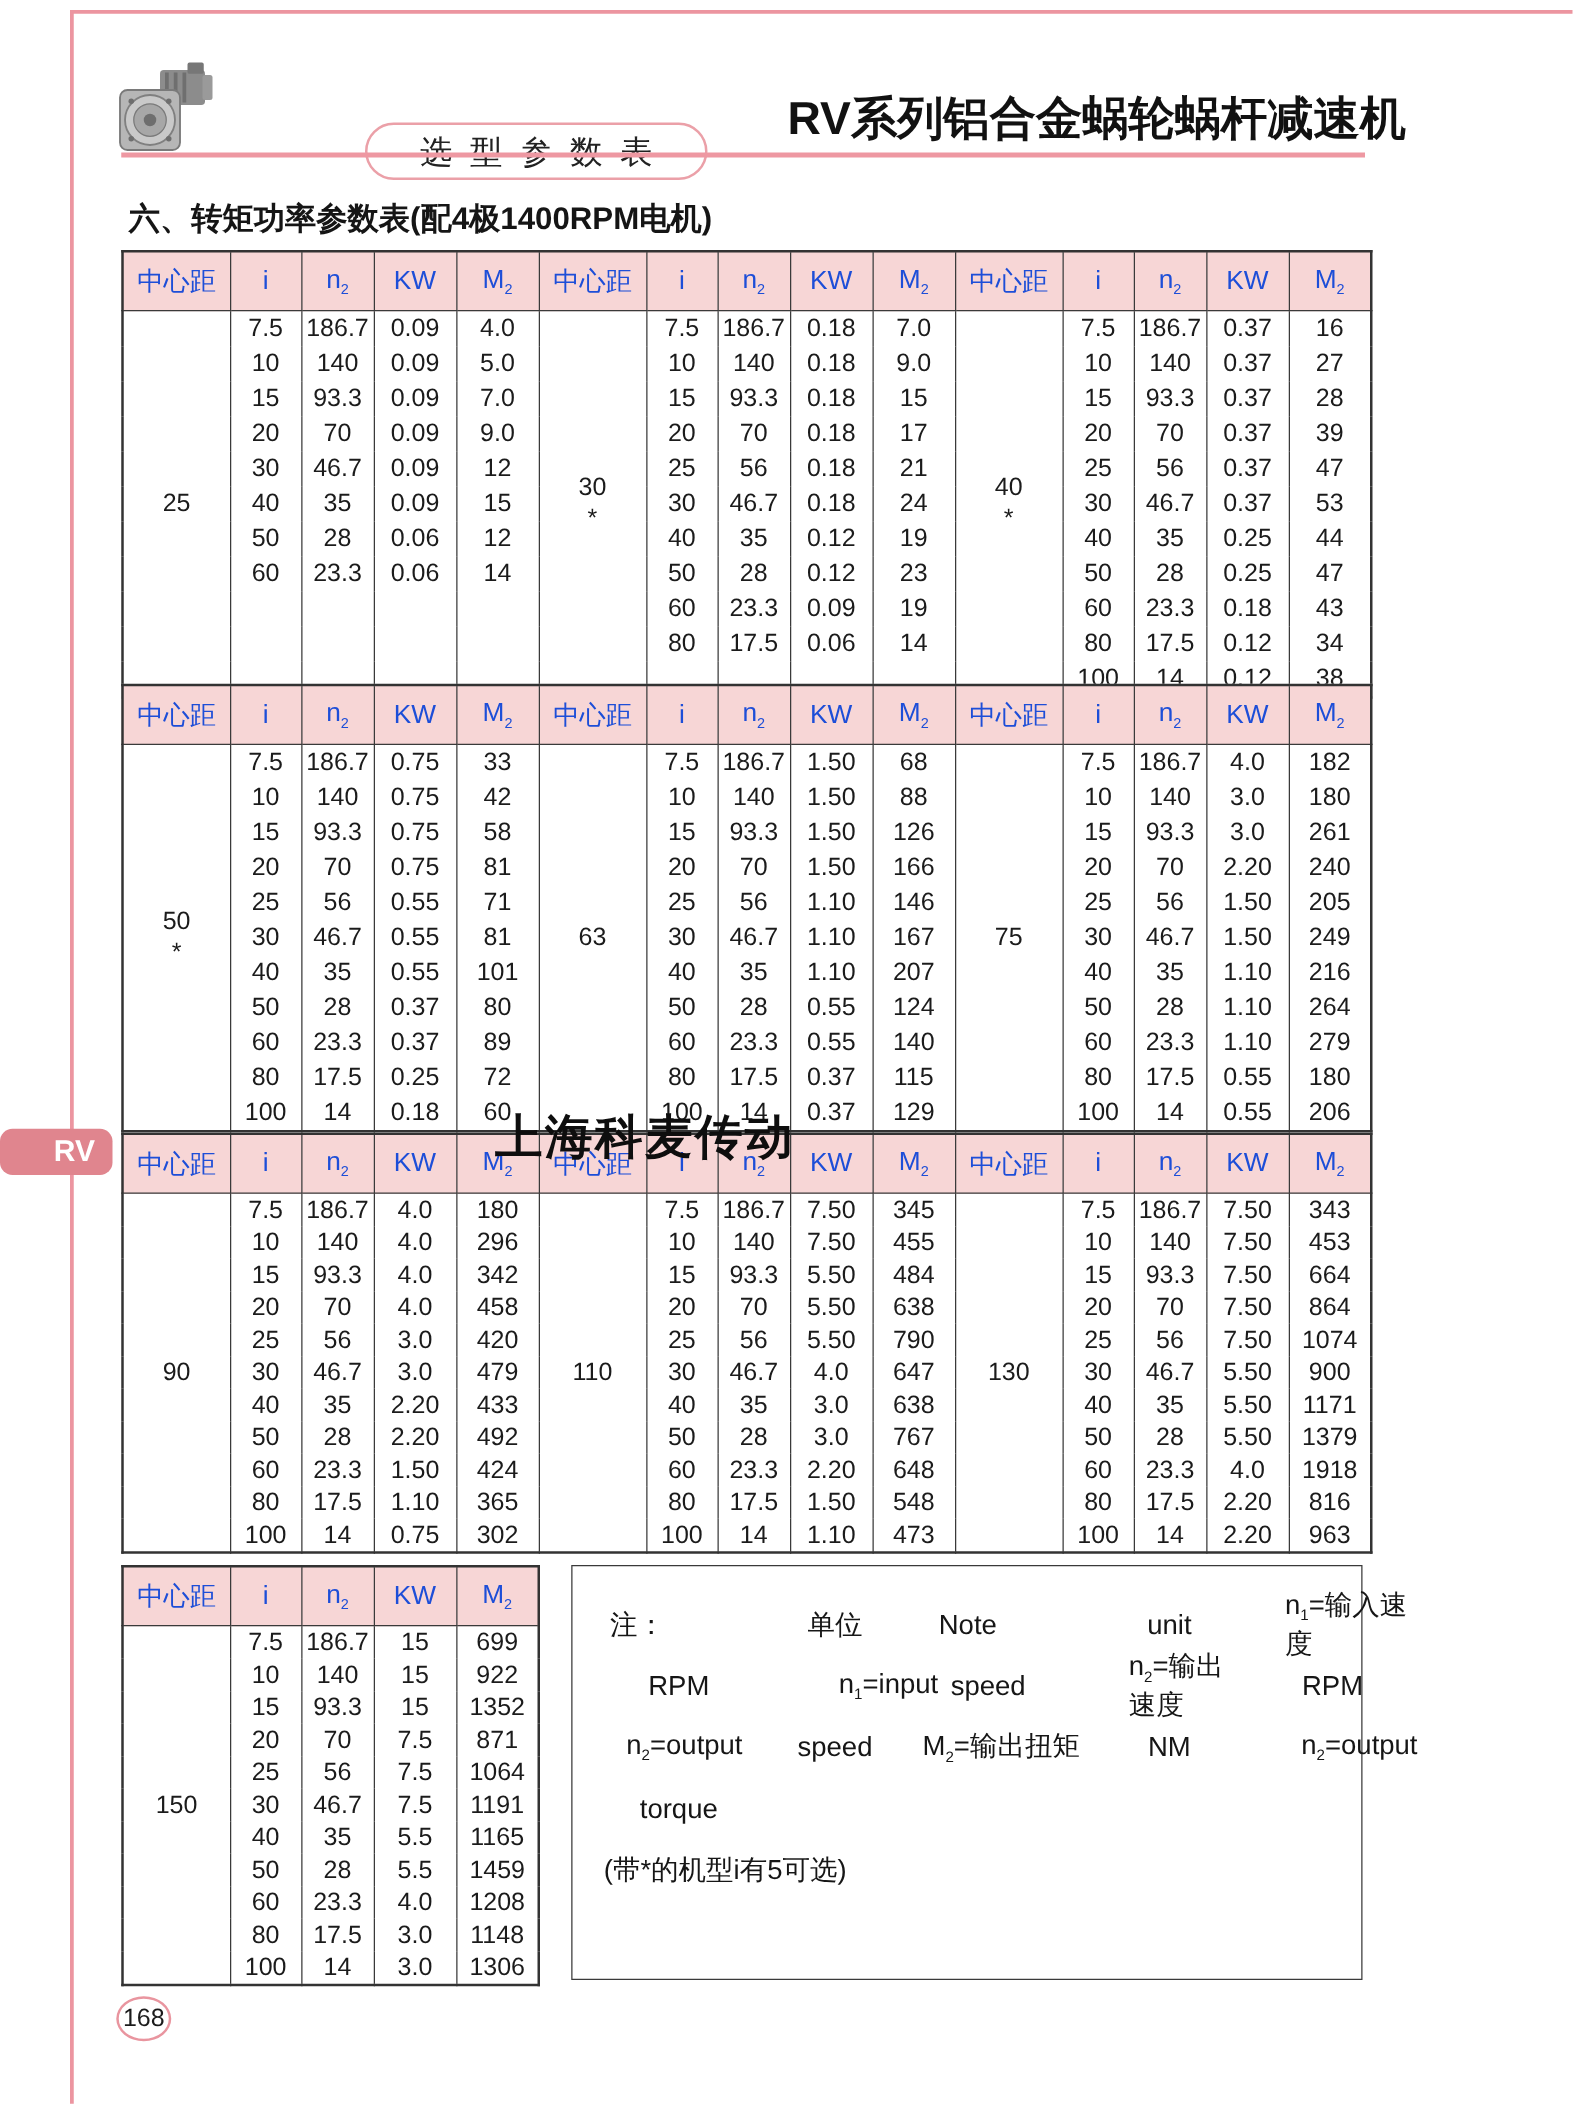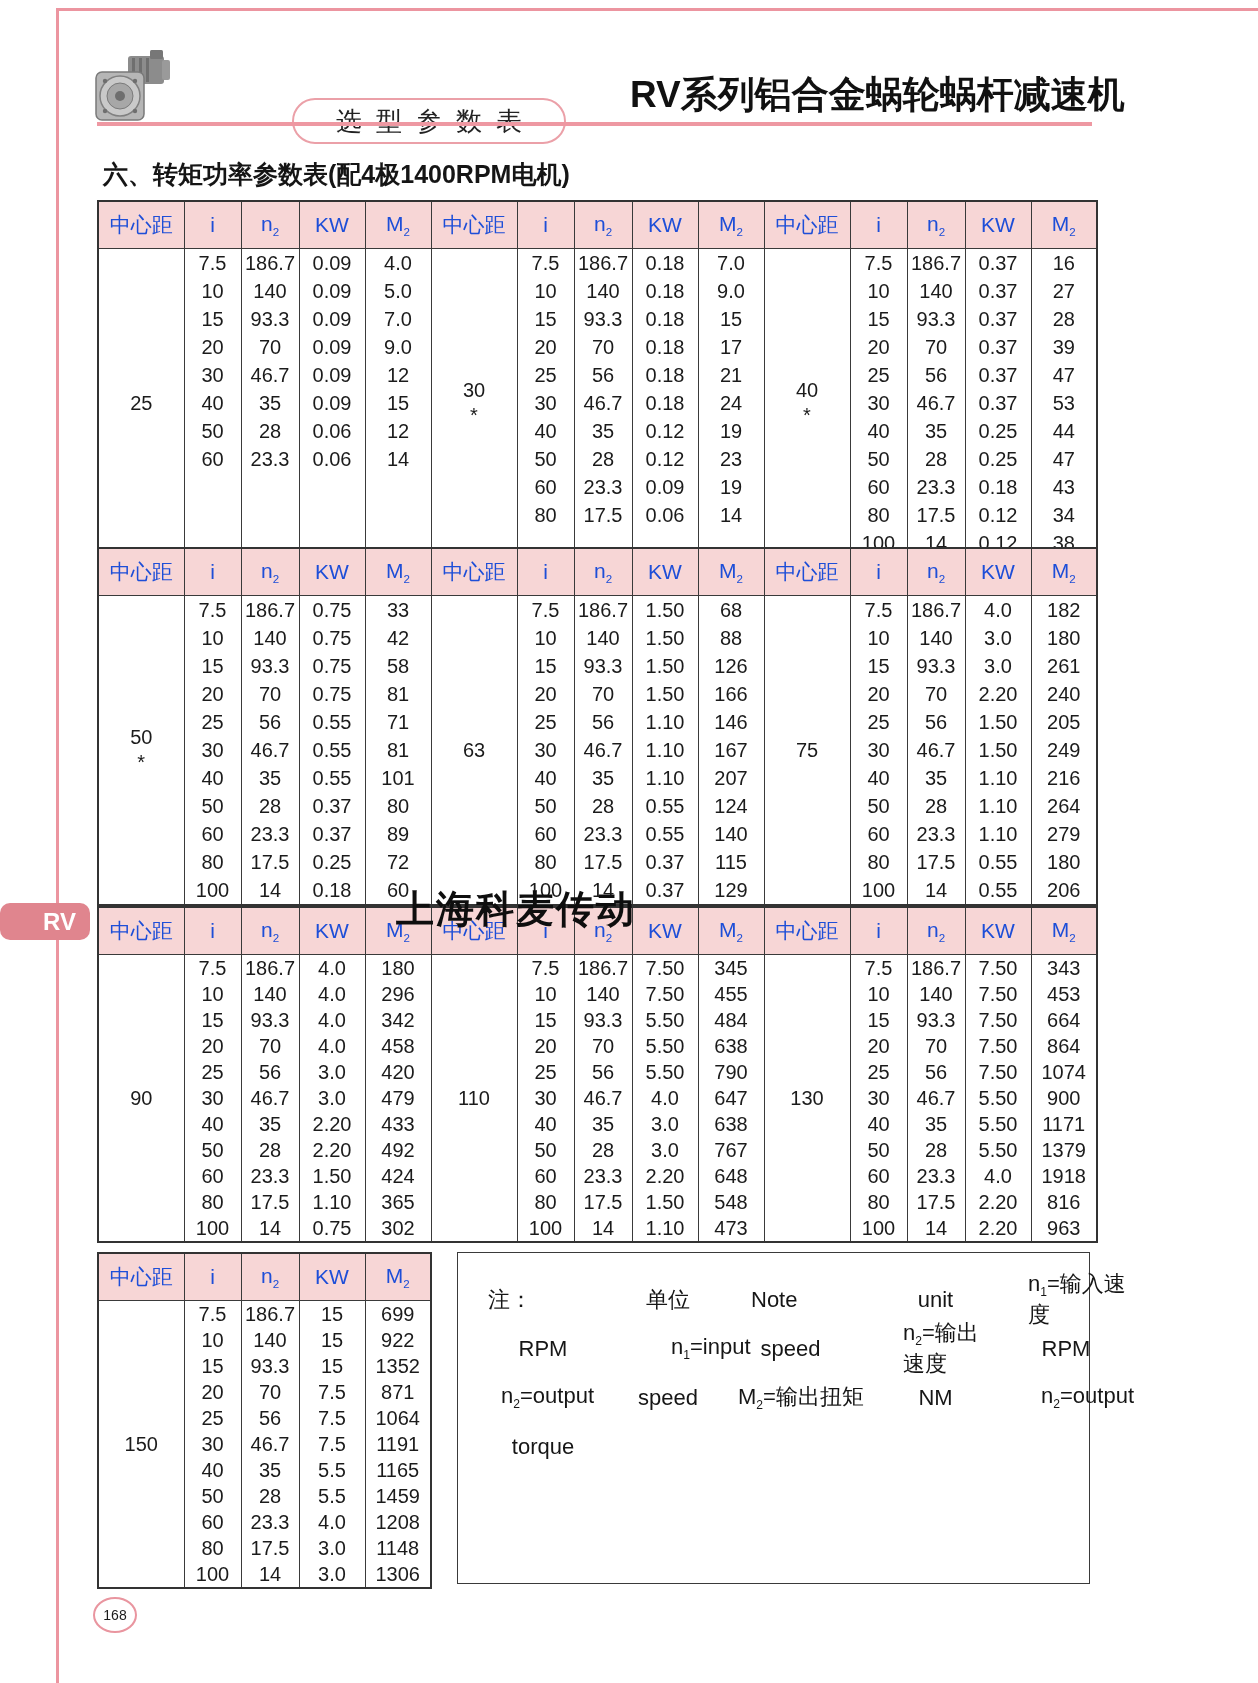--- a/index.html
+++ b/index.html
@@ -64,21 +64,21 @@
     color:#0e0e0e;letter-spacing:2px;white-space:nowrap;margin-top:36px;
   }
   .rv-tab{
     position:absolute;left:0;top:903px;width:90px;height:37px;background:#e0858e;
     color:#ffffff;font-weight:bold;font-size:24px;display:flex;align-items:center;
     justify-content:flex-end;padding-right:14px;box-sizing:border-box;border-radius:10px;
   }
   .page-number{
     position:absolute;left:93px;top:1597px;width:44px;height:36px;
     border:2px solid #e9959f;border-radius:50%;box-sizing:border-box;
-    display:flex;align-items:center;justify-content:center;font-size:14px;color:#1b1b1b;
+    display:flex;align-items:center;justify-content:center;font-size:20px;color:#1b1b1b;
   }
 </style>
 </head>
 <body>
 
 <div class="frame-top"></div>
 <div class="frame-left"></div>
 
 <div class="logo">
   <svg width="98" height="78" viewBox="0 0 98 78">
@@ -808,17 +808,18 @@
     <div class="note-cell note-c2">n<sub>1</sub>=input</div>
     <div class="note-cell note-c3">speed</div>
     <div class="note-cell note-c0">n<sub>2</sub>=输出速度</div>
     <div class="note-cell note-c1">RPM</div>
     <div class="note-cell note-c2">n<sub>2</sub>=output</div>
     <div class="note-cell note-c3">speed</div>
     <div class="note-cell note-c0">M<sub>2</sub>=输出扭矩</div>
     <div class="note-cell note-c1">NM</div>
     <div class="note-cell note-c2">n<sub>2</sub>=output</div>
     <div class="note-cell note-c3">torque</div>
+    <div class="note-cell note-span">(带*的机型i有5可选)</div>
   </div>
 
 <div class="watermark">上海科麦传动</div>
 <div class="rv-tab">RV</div>
 <div class="page-number">168</div>
 
 </body></html>

